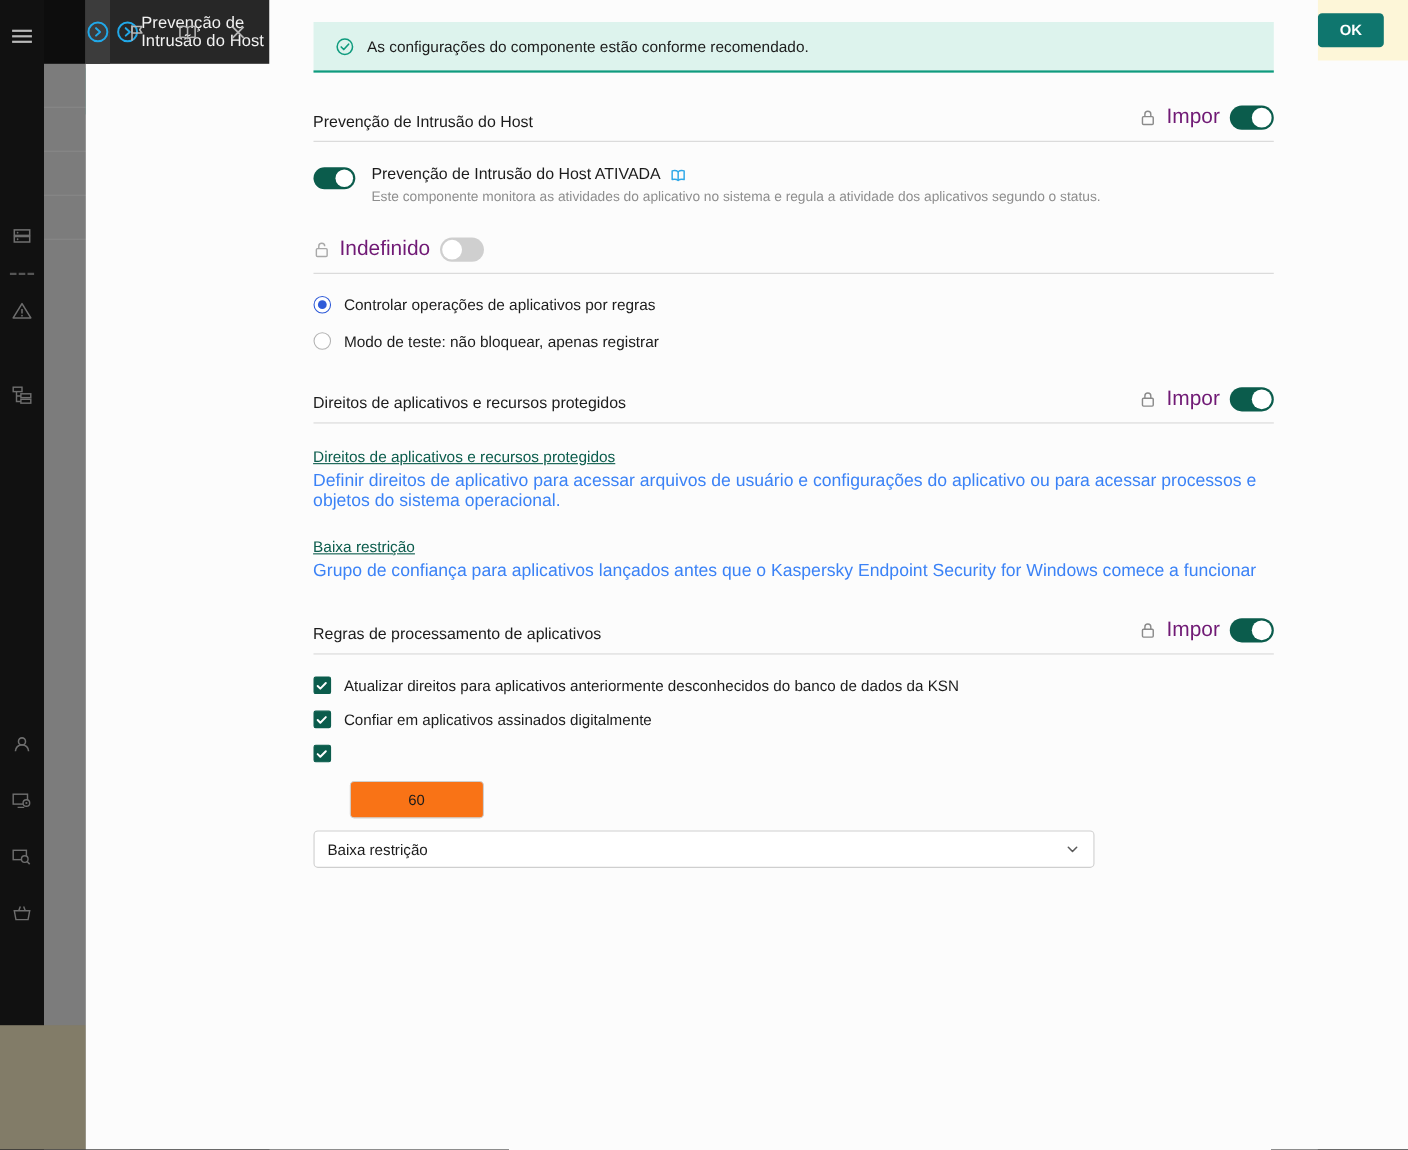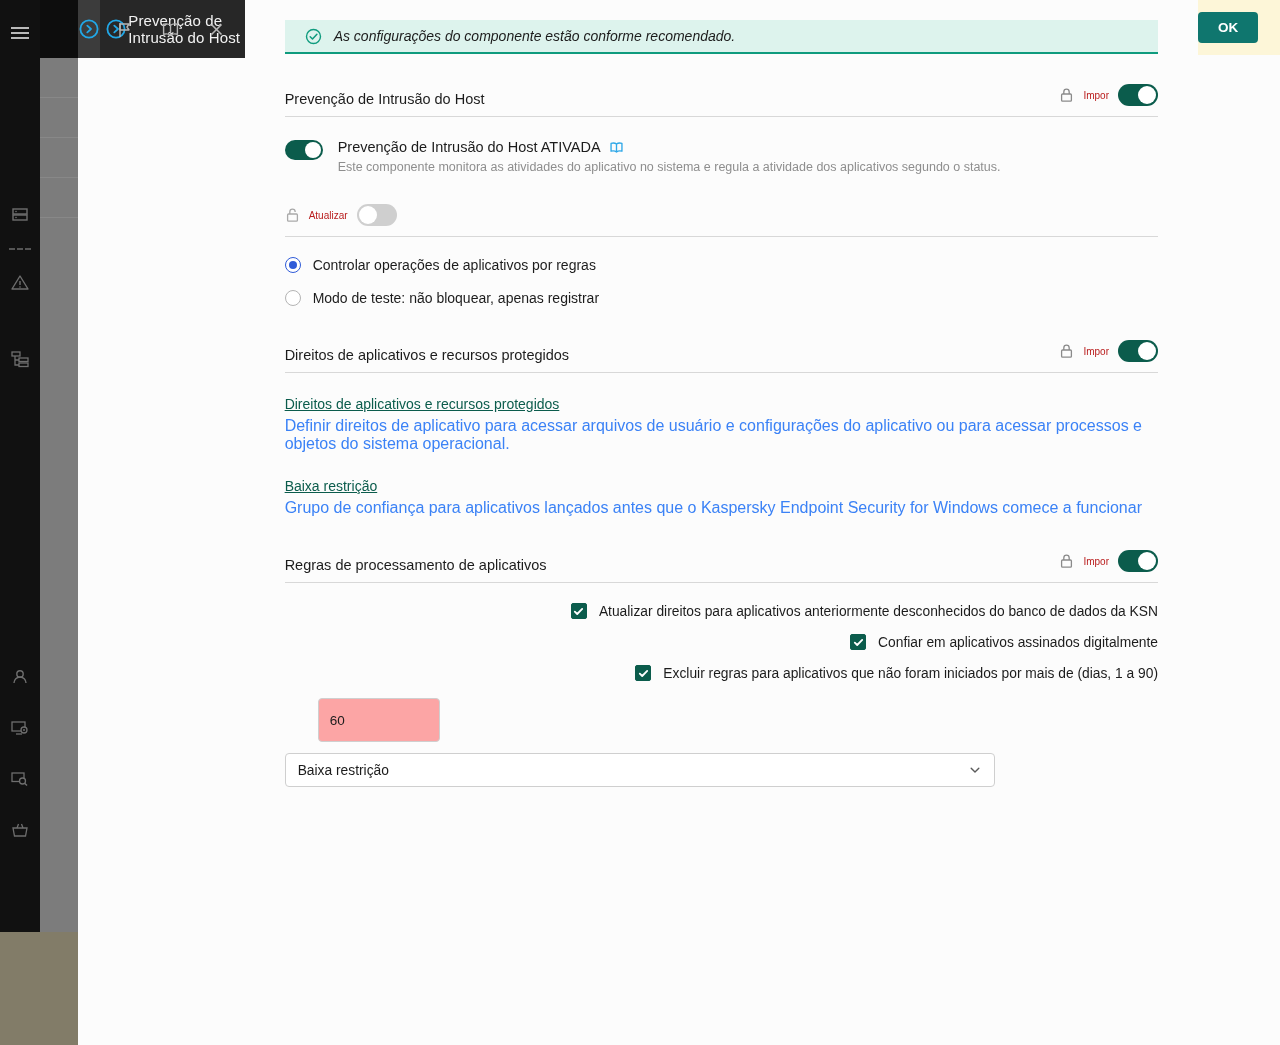--- a/index.html
+++ b/index.html
@@ -112,25 +112,24 @@
     background: #fcfcfc;
   }
   .inner {
     padding: 20px 40px 0 40px;
   }
 
   
   .banner {
     background: #ddf3ed;
     border-bottom: 2px solid #0f9b7e;
-    height: 34px;
+    height: 46px;
     display: flex; align-items: center;
     padding: 0 20px;
     gap: 12px;
-    font-style: italic;
   }
   .banner-text {
     font-size: 14px; color: #1c1c1c;
   }
   .check-circle { color: #0f9b7e; }
 
   
   .section {
     margin-top: 30px;
   }
@@ -142,21 +141,21 @@
   }
   .sec-title {
     font-size: 14.5px; color: #1c1c1c;
     flex: 1 1 auto;
   }
   .sec-right {
     display: flex; align-items: center; gap: 9px;
     padding-bottom: 1px;
   }
   .lock-label {
-    font-size: 10px; color: #b91c1c;
+    font-size: 19px; color: #701a75;
   }
   .lock-ico { color: #8a8a8a; display:block; }
 
   
   .switch {
     width: 38px; height: 20px;
     border-radius: 10px;
     background: #0b5c4c;
     position: relative;
     cursor: pointer;
@@ -226,45 +225,45 @@
   }
   .link-desc {
     font-size: 16px; color: #3b82f6;
     margin-top: 4px;
   }
 
   
   .cb-row {
     display: flex; align-items: center; gap: 12px;
     margin-top: 15px;
-    justify-content: flex-end;
   }
   .cbx {
     width: 16px; height: 16px;
     border-radius: 2px;
     background: #0b5c4c;
     border: 1px solid #0b5c4c;
     display: flex; align-items: center; justify-content: center;
     flex: 0 0 auto;
     cursor: pointer;
   }
   .cbx svg { display: block; }
   .cb-label { font-size: 13.8px; color: #1c1c1c; }
 
   
   .num-input {
     margin-top: 17px; margin-left: 33px;
-    width: 122px; height: 44px;
+    width: 122px; height: 34px;
     border: 1px solid #cfcfcf;
     border-radius: 4px;
-    background: #fca5a5;
+    background: #f97316;
     font-family: "Liberation Sans", sans-serif;
     font-size: 13.5px; color: #1c1c1c;
     padding: 0 11px;
     outline: none;
+    text-align: center;
   }
 
   
   .sel-label {
     font-size: 13.8px; color: #1c1c1c;
     margin-top: 26px;
   }
   .sel-wrap {
     margin-top: 11px;
     width: 710px; height: 34px;
@@ -474,21 +473,21 @@
           </div>
         </div>
 
         <div class="section" style="margin-top:30px">
           <div class="sec-head">
             <div class="sec-right">
               <svg class="lock-ico" width="15" height="16" viewBox="0 0 15 16">
                 <rect x="2.6" y="7" width="9.8" height="7.2" rx="1" fill="none" stroke="#a9a9a9" stroke-width="1.3"></rect>
                 <path d="M4.8 7 V4.9 a2.7 2.7 0 0 1 5.4 0" fill="none" stroke="#a9a9a9" stroke-width="1.3"></path>
               </svg>
-              <span class="lock-label">Atualizar</span>
+              <span class="lock-label">Indefinido</span>
               <div class="switch big off">
                   <div class="knob"></div>
                 </div>
             </div>
           </div>
 
           <div class="radio-row" style="margin-top:20px">
             <div class="radio on"></div>
             <span class="radio-label">Controlar operações de aplicativos por regras</span>
           </div>
@@ -556,21 +555,20 @@
             </div>
             <span class="cb-label">Confiar em aplicativos assinados digitalmente</span>
           </div>
 
           <div class="cb-row">
             <div class="cbx">
               <svg width="11" height="11" viewBox="0 0 11 11">
                 <path d="M1.8 5.6 L4.2 8 L9.2 2.9" fill="none" stroke="#fff" stroke-width="1.8" stroke-linecap="round" stroke-linejoin="round"></path>
               </svg>
             </div>
-            <span class="cb-label">Excluir regras para aplicativos que não foram iniciados por mais de (dias, 1 a 90)</span>
           </div>
 
           <input class="num-input" type="text" value="60" style="">
 
 
           <div class="sel-wrap">
             <span class="sel-val">Baixa restrição</span>
             <svg class="chev" width="14" height="14" viewBox="0 0 14 14">
               <path d="M3.2 5.3 L7 9.1 L10.8 5.3" fill="none" stroke="#5a5a5a" stroke-width="1.4" stroke-linecap="round" stroke-linejoin="round"></path>
             </svg>

